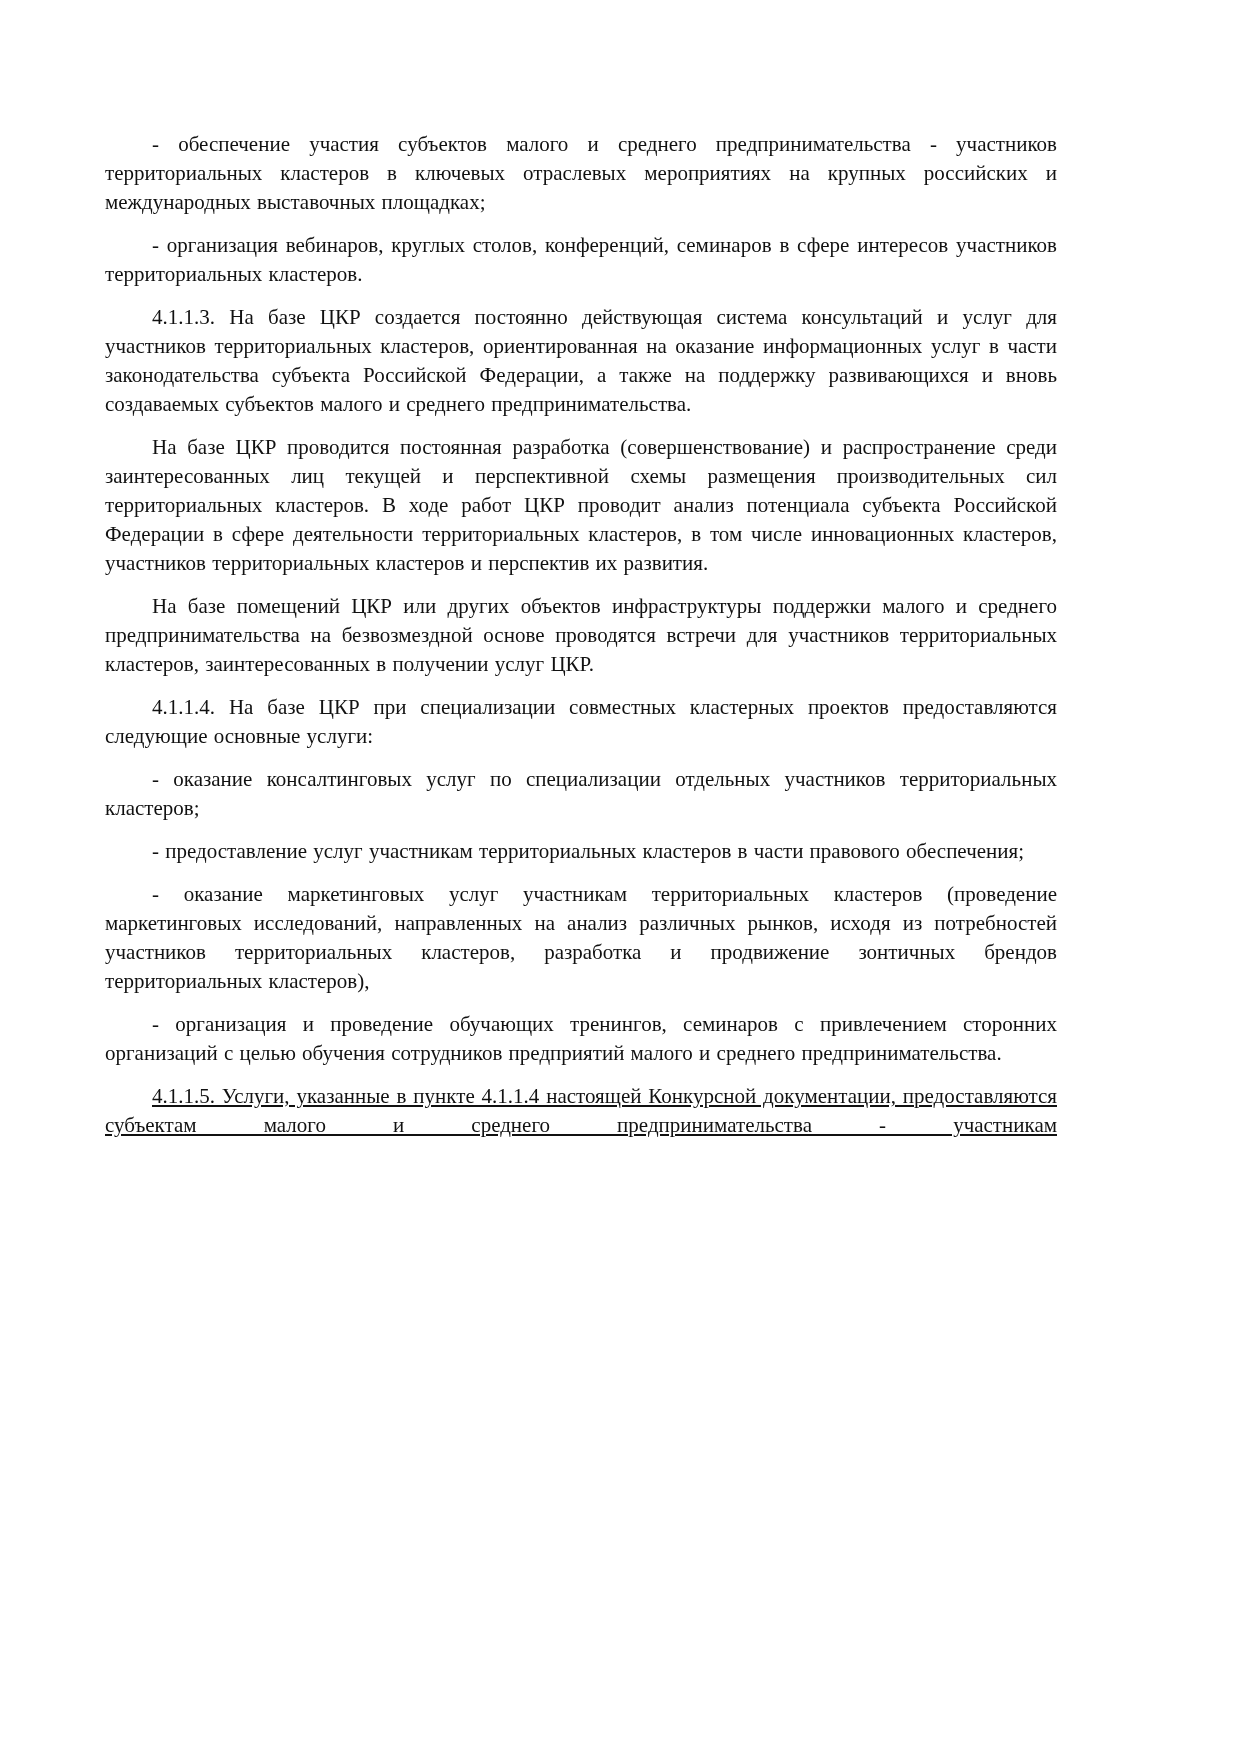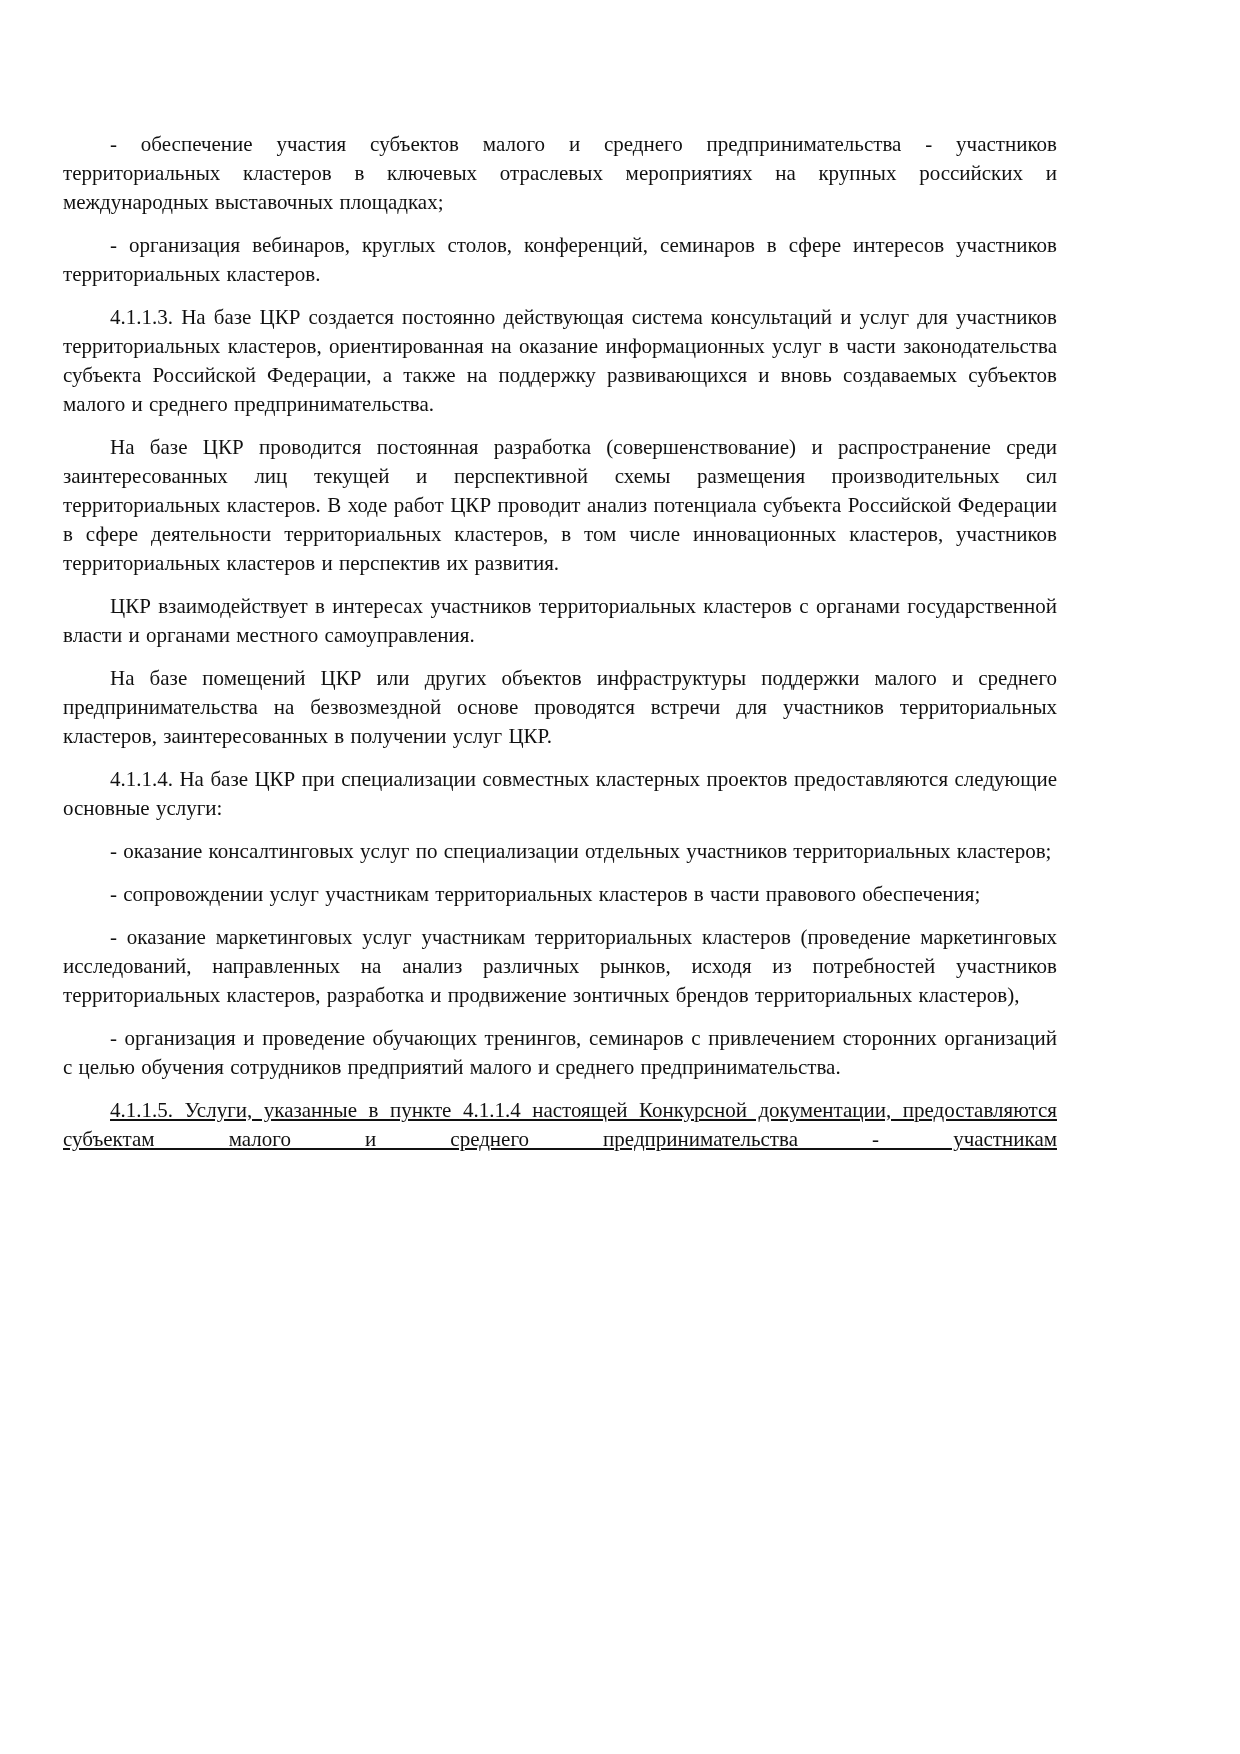--- a/index.html
+++ b/index.html
@@ -6,21 +6,21 @@
       margin: 0;
       padding: 0;
       background: #ffffff;
     }
     .page {
       position: relative;
       width: 1240px;
       height: 1754px;
       background: #ffffff;
       box-sizing: border-box;
-      padding: 130px 183px 0 63px;
+      padding: 130px 183px 0 105px;
       font-family: "Liberation Serif", "DejaVu Serif", serif;
       font-size: 21px;
       line-height: 29px;
       color: #111111;
       overflow: hidden;
     }
     .page p {
       margin: 0 0 14px 0;
       text-align: justify;
       text-indent: 47px;
@@ -32,21 +32,20 @@
     }
   </style>
 </head>
 <body>
 
 <div class="page">
   <p>- обеспечение участия субъектов малого и среднего предпринимательства - участников территориальных кластеров в ключевых отраслевых мероприятиях на крупных российских и международных выставочных площадках;</p>
   <p>- организация вебинаров, круглых столов, конференций, семинаров в сфере интересов участников территориальных кластеров.</p>
   <p>4.1.1.3. На базе ЦКР создается постоянно действующая система консультаций и услуг для участников территориальных кластеров, ориентированная на оказание информационных услуг в части законодательства субъекта Российской Федерации, а также на поддержку развивающихся и вновь создаваемых субъектов малого и среднего предпринимательства.</p>
   <p>На базе ЦКР проводится постоянная разработка (совершенствование) и распространение среди заинтересованных лиц текущей и перспективной схемы размещения производительных сил территориальных кластеров. В ходе работ ЦКР проводит анализ потенциала субъекта Российской Федерации в сфере деятельности территориальных кластеров, в том числе инновационных кластеров, участников территориальных кластеров и перспектив их развития.</p>
-  <p>ЦКР взаимодействует в интересах участников территориальных кластеров с органами государственной власти и органами местного самоуправления.</p>
   <p>На базе помещений ЦКР или других объектов инфраструктуры поддержки малого и среднего предпринимательства на безвозмездной основе проводятся встречи для участников территориальных кластеров, заинтересованных в получении услуг ЦКР.</p>
   <p>4.1.1.4. На базе ЦКР при специализации совместных кластерных проектов предоставляются следующие основные услуги:</p>
   <p>- оказание консалтинговых услуг по специализации отдельных участников территориальных кластеров;</p>
-  <p>- сопровождении услуг участникам территориальных кластеров в части правового обеспечения;</p>
+  <p>- предоставление услуг участникам территориальных кластеров в части правового обеспечения;</p>
   <p>- оказание маркетинговых услуг участникам территориальных кластеров (проведение маркетинговых исследований, направленных на анализ различных рынков, исходя из потребностей участников территориальных кластеров, разработка и продвижение зонтичных брендов территориальных кластеров),</p>
   <p>- организация и проведение обучающих тренингов, семинаров с привлечением сторонних организаций с целью обучения сотрудников предприятий малого и среднего предпринимательства.</p>
   <p class="continued">4.1.1.5. Услуги, указанные в пункте 4.1.1.4 настоящей Конкурсной документации, предоставляются субъектам малого и среднего предпринимательства - участникам</p>
 </div>
 
 </body></html>

